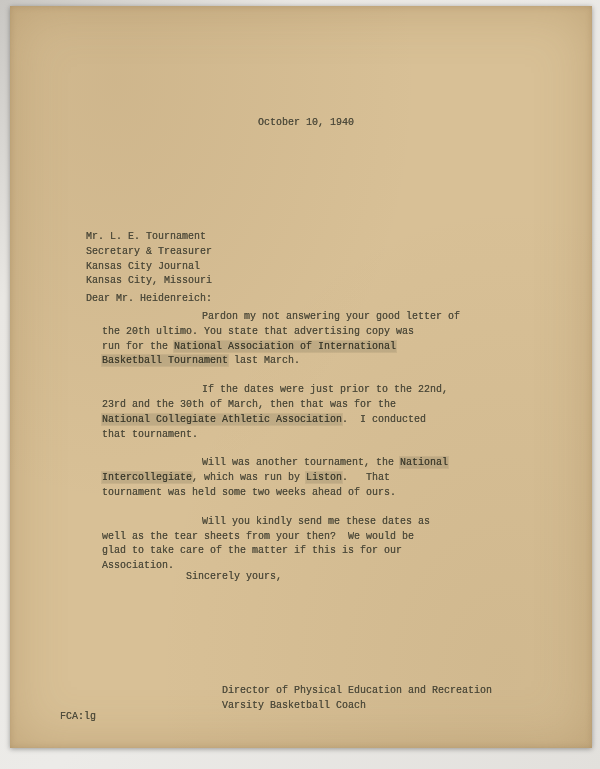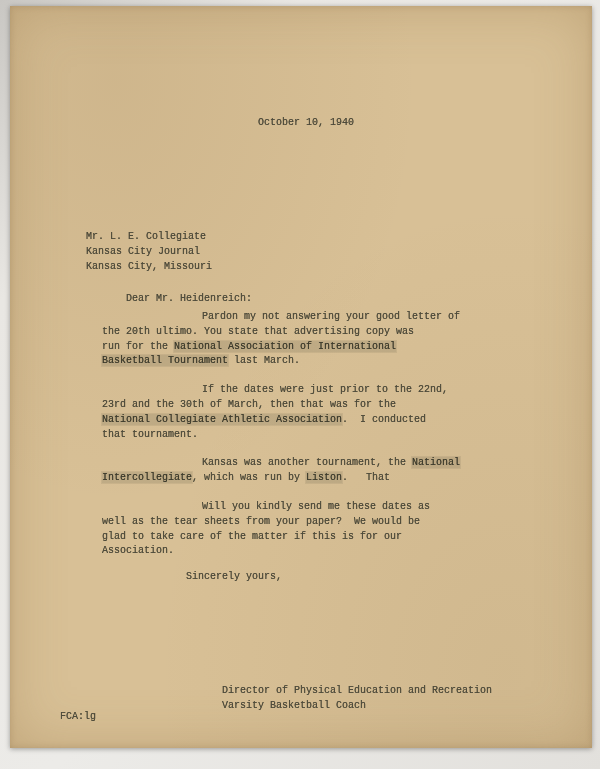--- a/index.html
+++ b/index.html
@@ -31,21 +31,21 @@
   }
   .letter-text {
     color: #4e4b3b;
     font-size: 10px;
     line-height: 14.8px;
     text-shadow: 0 0 0.5px rgba(70, 66, 50, 0.8);
   }
   .block { position: absolute; }
   .date-block      { left: 248px; top: 110px; }
   .recipient-block { left: 76px;  top: 224px; }
-  .salutation      { left: 76px;  top: 286px; margin-left: 40px; }
+  .salutation      { left: 76px;  top: 286px; }
   .body-block      { left: 76px;  top: 304px; width: 420px; }
   .closing-block   { left: 176px; top: 564px; }
   .signature-block { left: 212px; top: 678px; }
   .reference-block { left: 50px;  top: 704px; }
   .paragraph { margin-bottom: 14px; margin-left: 16px; }
   .line { white-space: pre; }
   .line.first { padding-left: 100px; }
   .hl {
     background: rgba(70, 66, 48, 0.16);
     box-shadow: 0 0 0 1px rgba(70, 66, 48, 0.10);
@@ -53,47 +53,49 @@
   }
 </style>
 </head>
 <body>
 
 <div class="paper">
 
   <div class="block date-block letter-text">October 10, 1940</div>
 
   <div class="block recipient-block letter-text">
-    <div class="line">Mr. L. E. Collegiate</div>
+    <div class="line">Mr. L. E. Tournament</div>
+    <div class="line">Secretary &amp; Treasurer</div>
     <div class="line">Kansas City Journal</div>
     <div class="line">Kansas City, Missouri</div>
   </div>
 
   <div class="block salutation letter-text">Dear Mr. Heidenreich:</div>
 
   <div class="block body-block letter-text">
       <div class="paragraph">
         <div class="line first"><span>Pardon my not answering your good letter of</span></div>
         <div class="line"><span>the 20th ultimo. You state that advertising copy was</span></div>
         <div class="line"><span>run for the </span><span class="hl">National Association of International</span></div>
         <div class="line"><span class="hl">Basketball Tournament</span><span> last March.</span></div>
       </div>
       <div class="paragraph">
         <div class="line first"><span>If the dates were just prior to the 22nd,</span></div>
         <div class="line"><span>23rd and the 30th of March, then that was for the</span></div>
         <div class="line"><span class="hl">National Collegiate Athletic Association</span><span>.  I conducted</span></div>
         <div class="line"><span>that tournament.</span></div>
       </div>
       <div class="paragraph">
-        <div class="line first"><span>Kansas was another tournament, the </span><span class="hl">National</span></div>
+        <div class="line first"><span>Will was another tournament, the </span><span class="hl">National</span></div>
         <div class="line"><span class="hl">Intercollegiate</span><span>, which was run by </span><span class="hl">Liston</span><span>.   That</span></div>
+        <div class="line"><span>tournament was held some two weeks ahead of ours.</span></div>
       </div>
       <div class="paragraph">
         <div class="line first"><span>Will you kindly send me these dates as</span></div>
-        <div class="line"><span>well as the tear sheets from your paper?  We would be</span></div>
+        <div class="line"><span>well as the tear sheets from your then?  We would be</span></div>
         <div class="line"><span>glad to take care of the matter if this is for our</span></div>
         <div class="line"><span>Association.</span></div>
       </div>
     </div>
 
   <div class="block closing-block letter-text">Sincerely yours,</div>
 
   <div class="block signature-block letter-text">
     <div class="line">Director of Physical Education and Recreation</div>
     <div class="line">Varsity Basketball Coach</div>

